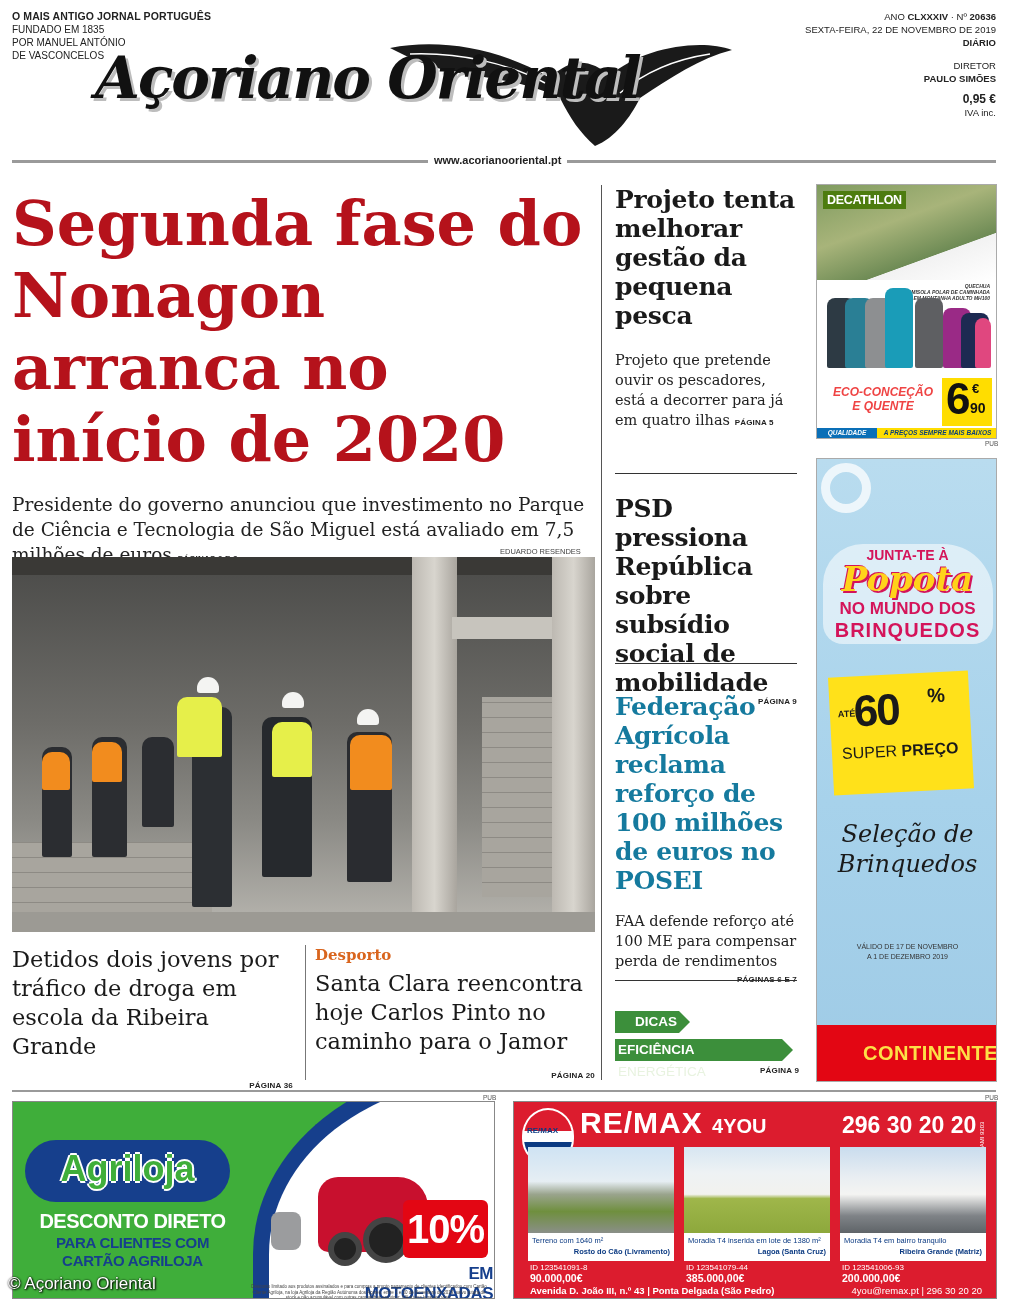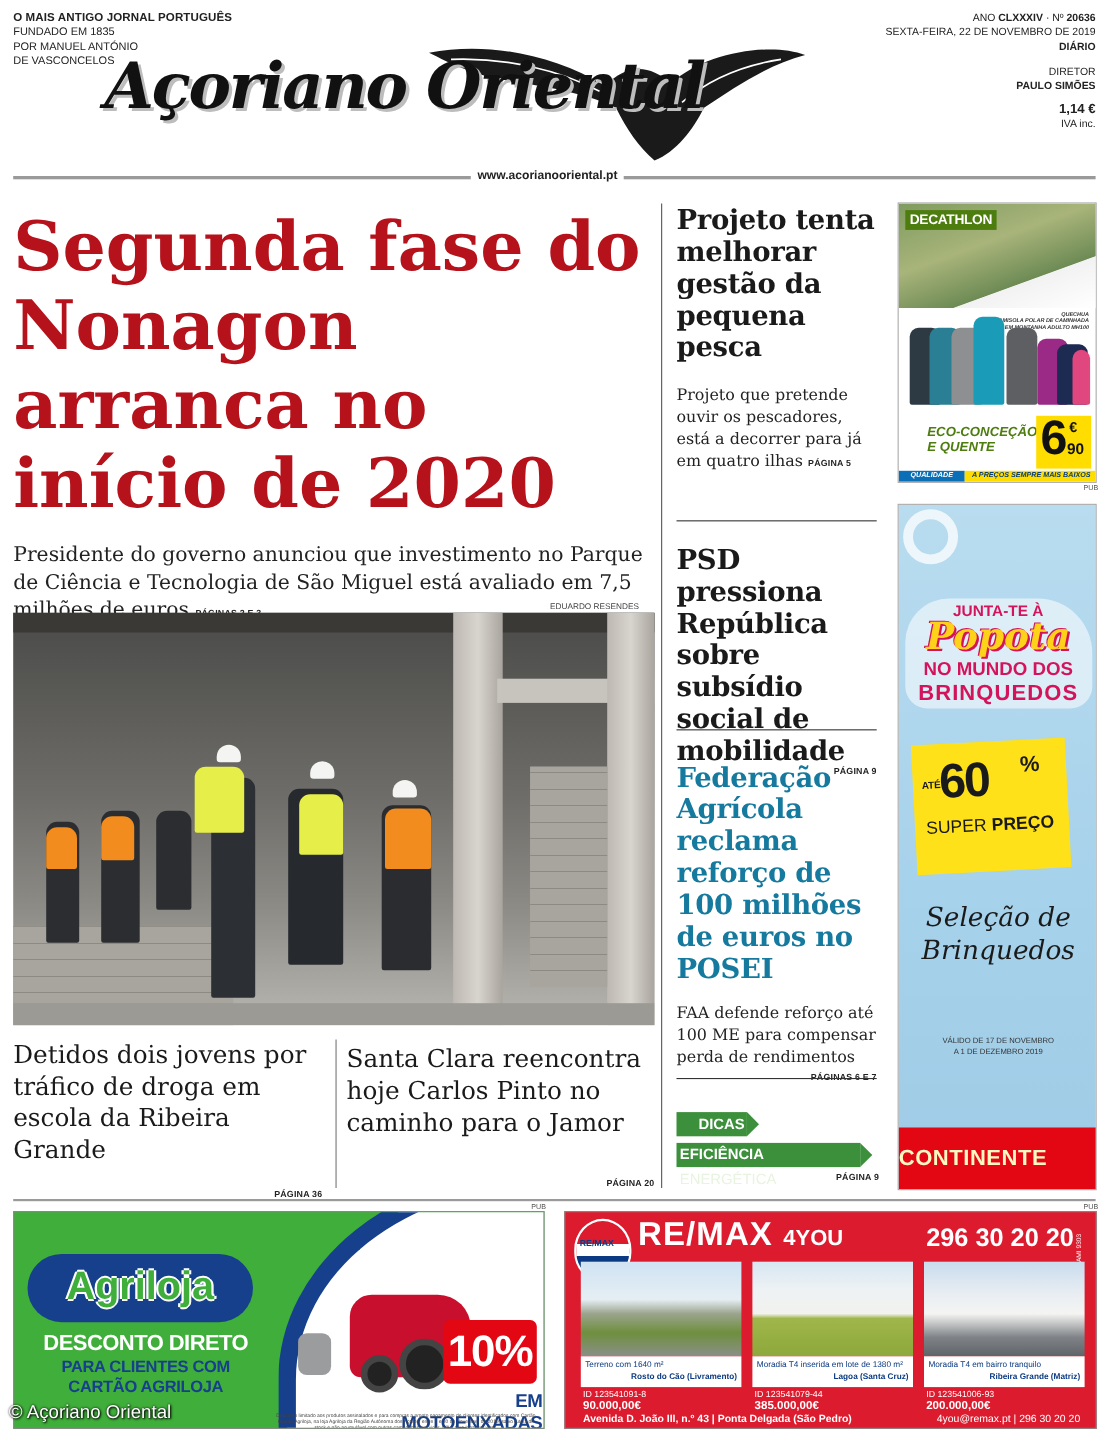--- a/index.html
+++ b/index.html
@@ -56,21 +56,21 @@
   .tag { position: relative; height: 22px; line-height: 22px; color: #fff; font-size: 13.5px; font-weight: bold; padding-left: 3px; background: #3c8f3b; }
   .tag::after { content:""; position:absolute; right:-11px; top:0; border-left: 11px solid #3c8f3b; border-top: 11px solid transparent; border-bottom: 11px solid transparent; }
   .tag .light { font-weight: normal; color: #e8f3e0; }
 
   
   .ad-dec { left: 816px; top: 184px; width: 181px; height: 255px; border: 1px solid #aaa; background: #fff; overflow: hidden; }
   .dec-photo { position:absolute; left:0; top:0; width:181px; height:95px; background: linear-gradient(160deg,#7f9b5f 0%,#a8b47a 40%,#6e8b55 70%,#f2f2f2 70.5%,#ffffff 100%); }
   .dec-logo { position:absolute; left:6px; top:6px; background:#4d7c0f; color:#fff; font-weight:bold; font-size:12.5px; padding:2px 4px; letter-spacing: -0.3px; }
   .dec-q { position:absolute; right:6px; top:98px; text-align:right; font-size:5px; line-height:6px; color:#333; font-style: italic; font-weight: bold; }
   .fleece { position:absolute; bottom: 70px; width: 28px; height: 70px; border-radius: 8px 8px 2px 2px; }
-  .dec-eco { position:absolute; left:26px; top:200px; color:#4d7c0f; font-weight:bold; font-style:italic; font-size:12px; line-height:14px; width:100px; }
+  .dec-eco { position:absolute; left:16px; top:200px; color:#ef4444; font-weight:bold; font-style:italic; font-size:12px; line-height:14px; text-align:center; width:100px; }
   .dec-price { position:absolute; left:125px; top:193px; width:50px; height:48px; background:#ffdd00; color:#111; font-weight:bold; }
   .dec-price .big { position:absolute; left:4px; top:-4px; font-size:44px; }
   .dec-price .eur { position:absolute; left:30px; top:3px; font-size:13px; }
   .dec-price .cts { position:absolute; left:28px; top:22px; font-size:14px; }
   .dec-bar { position:absolute; left:0; bottom:0; width:181px; height:10px; font-size:6.5px; line-height:10px; font-weight:bold; font-style:italic; display:flex; }
   .dec-bar .q { background:#0a6fb7; color:#fff; width:60px; text-align:center; }
   .dec-bar .p { background:#ffdd00; color:#0a3f7a; flex:1; text-align:center; }
   .pub { font-size: 6.5px; color: #555; }
 
   .ad-cont { left: 816px; top: 458px; width: 181px; height: 624px; background: linear-gradient(180deg,#b9dcef 0%,#a7d2eb 55%,#9fcbe6 100%); overflow: hidden; border: 1px solid #aaa; }
@@ -79,21 +79,21 @@
   .junta { position:absolute; left:0; width:181px; text-align:center; color:#d4145a; font-weight:bold; }
   .popota { position:absolute; left:0; top:100px; width:181px; text-align:center; font-family:"DejaVu Serif", serif; font-style:italic; font-weight:bold; font-size:34px; color:#ffd21a; text-shadow: 2px 2px 0 #d4145a, -1px -1px 0 #d4145a; }
   .sticky { position:absolute; left:14px; top:215px; width:140px; height:118px; background:#ffe11a; transform: rotate(-3deg); }
   .sticky .ate { position:absolute; left:8px; top:32px; font-size:9px; font-weight:bold; }
   .sticky .sixty { position:absolute; left:24px; top:10px; font-size:44px; font-weight:bold; color:#1a1a1a; letter-spacing:-2px; }
   .sticky .pct { position:absolute; left:98px; top:12px; font-size:20px; font-weight:bold; }
   .sticky .sp { position:absolute; left:10px; top:68px; font-size:16px; color:#1a1a1a; }
   .sticky .sp b { font-weight: bold; }
   .numa { position:absolute; left:0; top:360px; width:181px; text-align:center; font-family:"DejaVu Serif", serif; font-style:italic; font-size:24px; line-height:30px; color:#1a1a1a; }
   .valido { position:absolute; left:0; top:483px; width:181px; text-align:center; font-size:7px; line-height:10px; color:#333; }
-  .cont-bar { position:absolute; left:0; bottom:0; width:181px; height:56px; background:#e30613; color:#fef9c3; font-weight:bold; font-size:20px; letter-spacing:0.5px; text-align:left; line-height:56px; }
+  .cont-bar { position:absolute; left:0; bottom:0; width:181px; height:56px; background:#e30613; color:#fde047; font-weight:bold; font-size:20px; letter-spacing:0.5px; text-align:right; line-height:56px; }
 
   
   .rule-bot { left: 12px; top: 1090px; width: 984px; height: 2px; background: #9a9a9a; }
   .ad-agri { left: 12px; top: 1101px; width: 483px; height: 198px; background: #3fae3a; overflow: hidden; border: 1px solid #888; }
   .agri-white { position:absolute; left:240px; top:-40px; width:400px; height:320px; background:#fff; border-radius: 60% 0 0 0; border-left: 16px solid #163f8c; border-top: 16px solid #163f8c; }
   .agri-pill { position:absolute; left:12px; top:38px; width:205px; height:62px; border-radius:31px; background:#163f8c; }
   .agri-name { position:absolute; left:12px; top:46px; width:205px; text-align:center; font-size:36px; font-weight:bold; color:#3fae3a; text-shadow: 2px 0 #fff, -2px 0 #fff, 0 2px #fff, 0 -2px #fff; }
   .agri-t1 { position:absolute; left:12px; top:108px; width:215px; text-align:center; color:#fff; font-weight:bold; font-size:20px; letter-spacing:-0.5px; }
   .agri-t2 { position:absolute; left:12px; top:132px; width:215px; text-align:center; color:#163f8c; font-weight:bold; font-size:15px; line-height:18px; letter-spacing:-0.3px; }
   .agri-10 { position:absolute; left:390px; top:98px; width:85px; height:58px; background:#e30613; border-radius:6px; color:#fff; font-weight:bold; font-size:40px; text-align:center; line-height:58px; letter-spacing:-1px; }
@@ -143,21 +143,21 @@
     <span>ANO</span>
     <b>CLXXXIV</b>
     <span>· Nº</span>
     <b>20636</b>
   </div>
   <div>SEXTA-FEIRA, 22 DE NOVEMBRO DE 2019</div>
   <div><b>DIÁRIO</b></div>
   <div class="gap"></div>
   <div>DIRETOR</div>
   <div><b>PAULO SIMÕES</b></div>
-  <div class="price">1,14 €</div>
+  <div class="price">0,95 €</div>
   <div>IVA inc.</div>
 </div>
 
 <div class="abs rule-top"></div>
 <div class="abs url">www.acorianooriental.pt</div>
 
 <h1 class="abs headline serif">Segunda fase do Nonagon arranca no início de 2020</h1>
 <p class="abs standfirst serif">
   <span>Presidente do governo anunciou que investimento no Parque de Ciência e Tecnologia de São Miguel está avaliado em 7,5 milhões de euros</span>
   <span class="pg">PÁGINAS 2 E 3</span>
@@ -187,20 +187,21 @@
   <div class="person" style="left:30px;top:195px;width:28px;height:38px;background:#f28c1e;"></div>
   <div class="person" style="left:130px;top:180px;width:32px;height:90px;background:#2b2d31;"></div>
 </div>
 
 <div class="abs story-bl serif">
   <div>Detidos dois jovens por tráfico de droga em escola da Ribeira Grande</div>
   <div class="pg">PÁGINA 36</div>
 </div>
 <div class="abs vdiv-bl"></div>
 <div class="abs story-br">
+  <div class="kicker serif">Desporto</div>
   <div class="ttl serif">Santa Clara reencontra hoje Carlos Pinto no caminho para o Jamor</div>
   <div class="pg">PÁGINA 20</div>
 </div>
 
 <div class="abs vdiv-main"></div>
 
 <div class="abs rc" style="top:185px;">
   <div class="rc-h serif">Projeto tenta melhorar gestão da pequena pesca</div>
   <div class="rc-p serif" style="margin-top:20px;">
     <span>Projeto que pretende ouvir os pescadores, está a decorrer para já em quatro ilhas</span>

